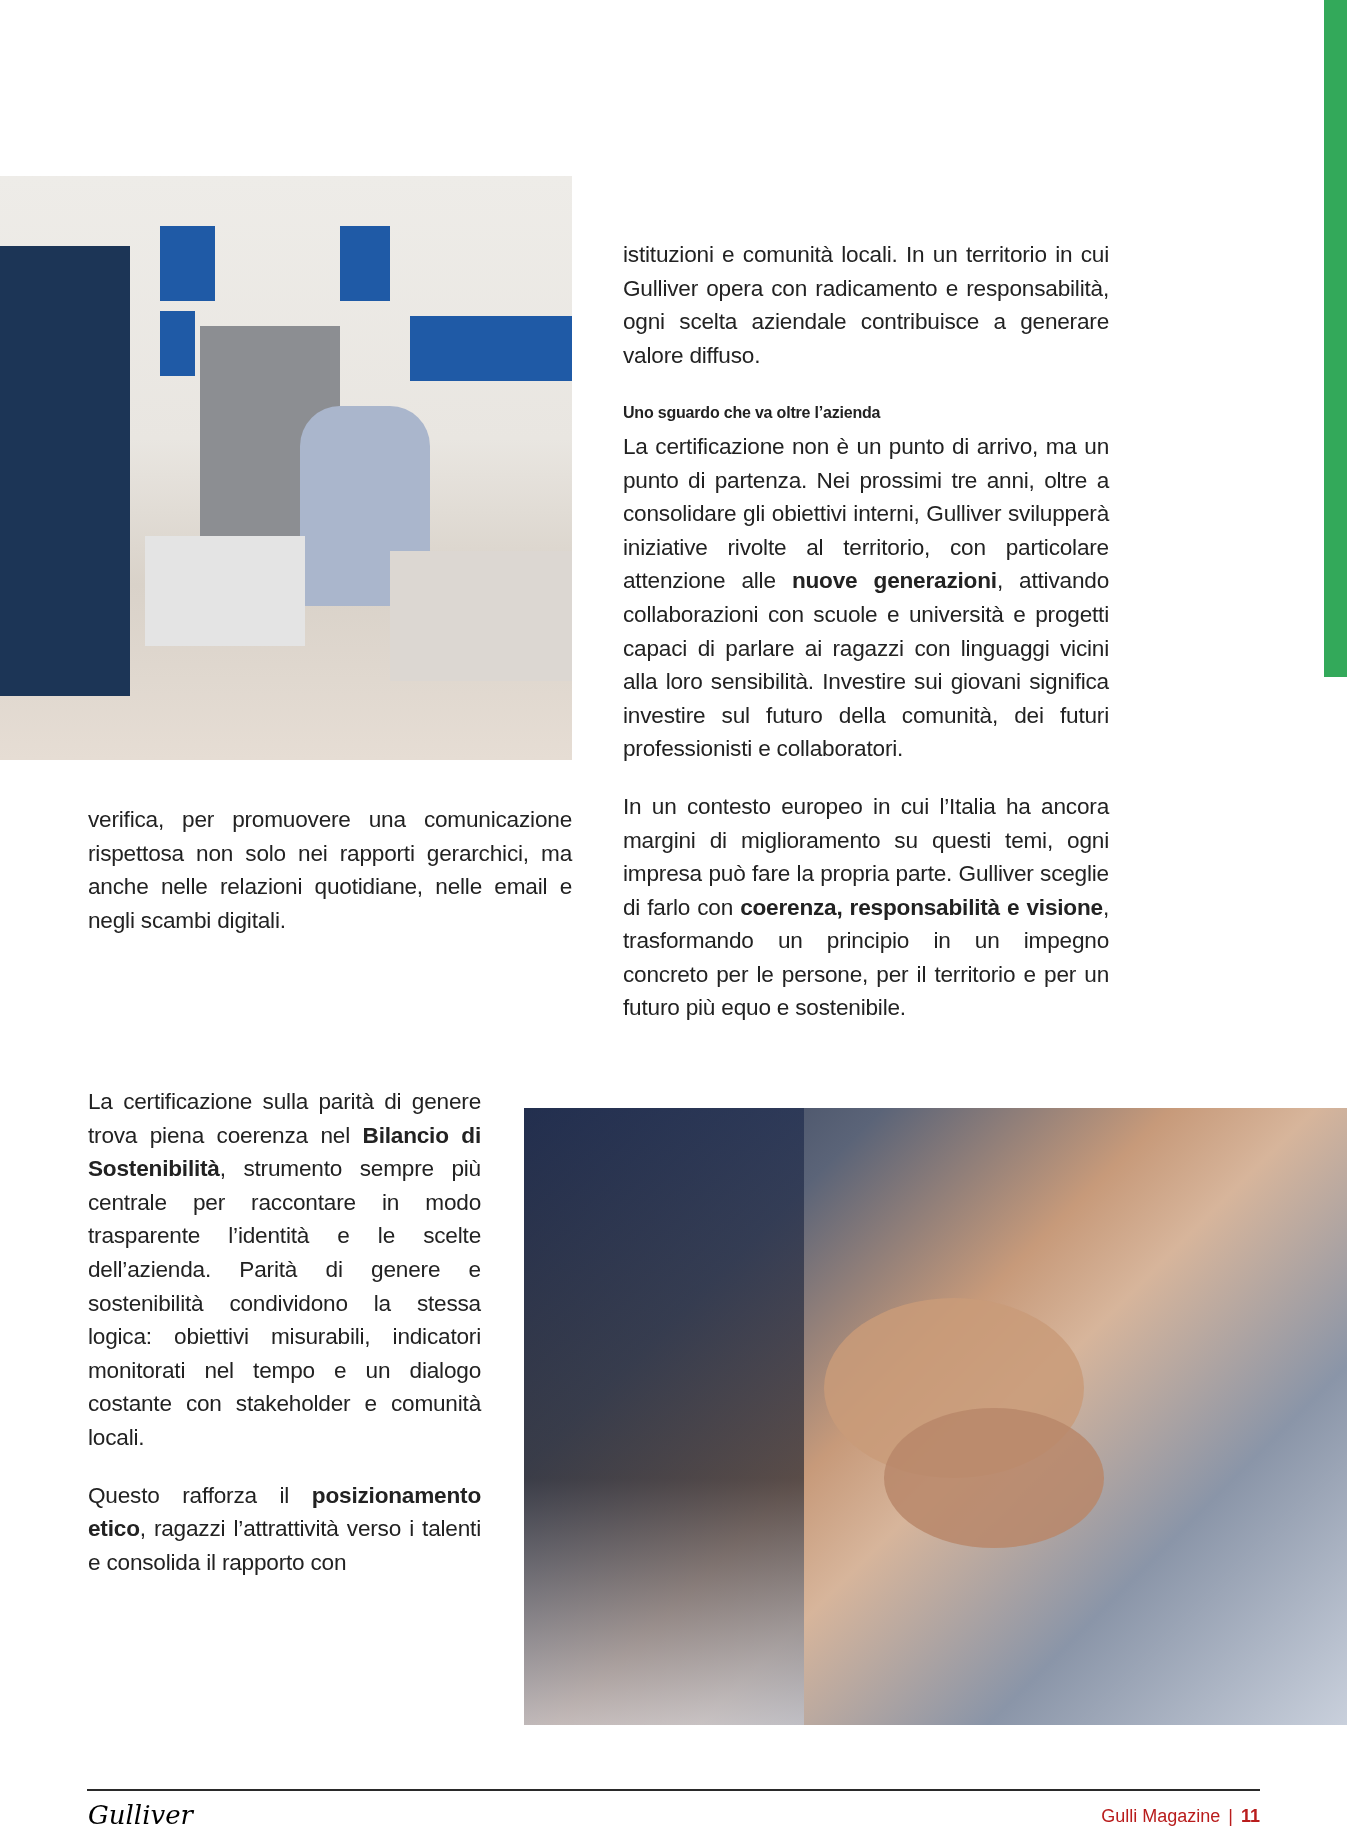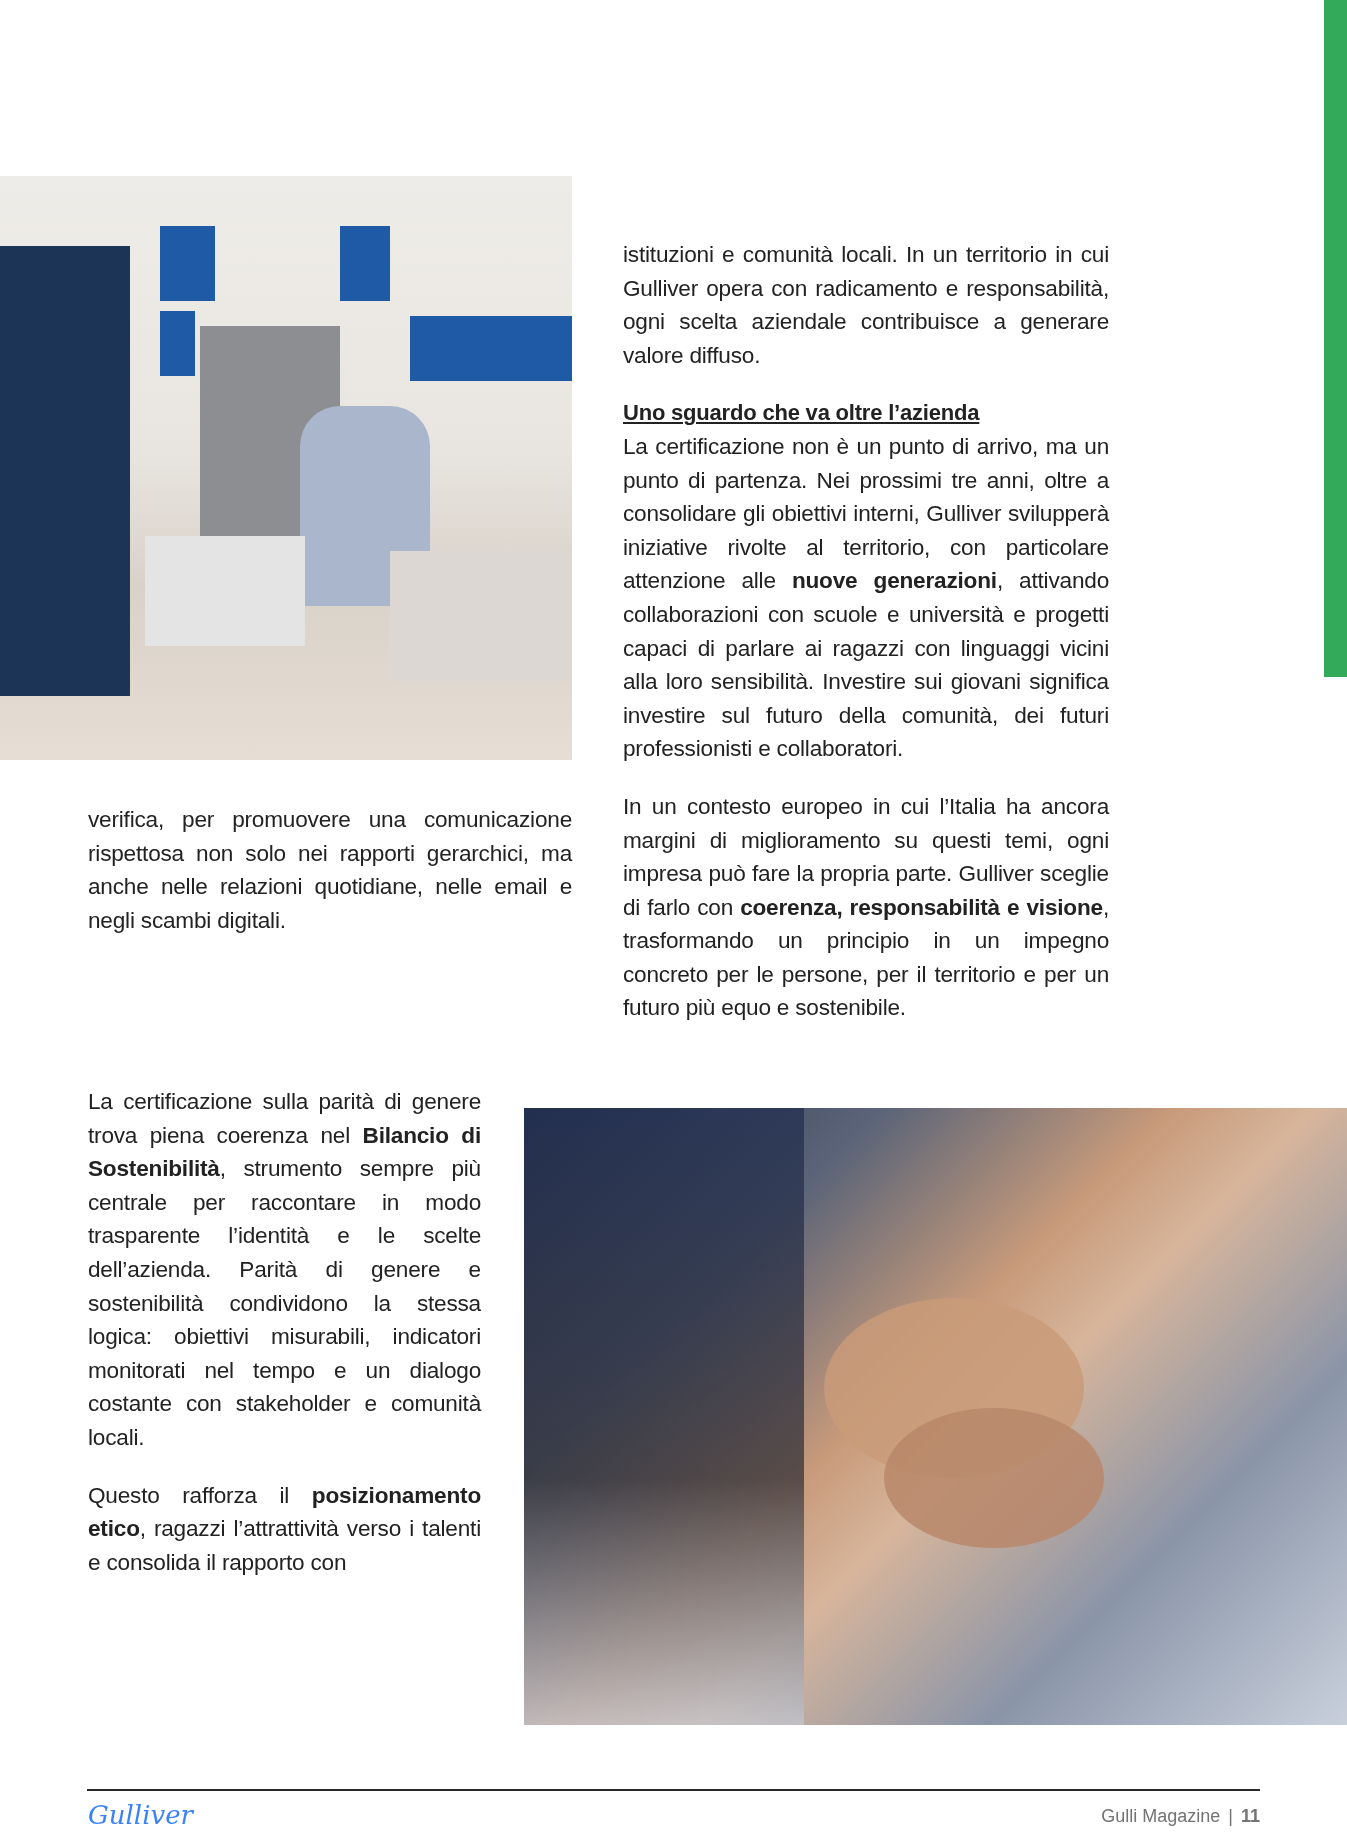--- a/index.html
+++ b/index.html
@@ -16,24 +16,24 @@
       linear-gradient(180deg, #eeece8 0%, #e9e6e1 45%, #d9d2c9 70%, #e6ddd4 100%); }
   .photo-hands { left: 524px; top: 1108px; width: 823px; height: 617px;
     background: linear-gradient(135deg, #2a3550 0%, #5b6478 25%, #c79a7a 45%, #d7b59b 55%, #8a95a8 75%, #c9d0dc 100%); }
   .text-col { position: absolute; font-size: 22.6px; line-height: 33.6px; text-align: justify; letter-spacing: -0.2px; }
   .text-col p { margin: 0; }
   .text-col b { font-weight: bold; }
   .col-right { left: 623px; top: 238px; width: 486px; }
   .col-left-top { left: 88px; top: 803px; width: 484px; }
   .col-left-bottom { left: 88px; top: 1085px; width: 393px; }
   .gap { height: 24px; }
-  h3 { margin: 0; font-size: 22px; line-height: 33.6px; font-weight: bold; text-align: left; text-decoration: underline; }
+  h3 { margin: 0; font-size: 16px; line-height: 33.6px; font-weight: bold; text-align: left; }
   .footer-line { position: absolute; left: 87px; top: 1789px; width: 1173px; height: 2px; background: #2a2a2a; }
-  .footer-logo { position: absolute; left: 88px; top: 1800px; font-family: "DejaVu Serif", serif; font-style: italic; font-size: 26px; color: #3b82f6; }
-  .footer-right { position: absolute; right: 87px; top: 1806px; font-size: 18px; color: #737373; }
+  .footer-logo { position: absolute; left: 88px; top: 1800px; font-family: "DejaVu Serif", serif; font-style: italic; font-size: 26px; color: #000000; }
+  .footer-right { position: absolute; right: 87px; top: 1806px; font-size: 18px; color: #b91c1c; }
   .footer-right .sep { margin: 0 8px; }
   .footer-right .num { font-weight: bold; }
   
   .shelf { position: absolute; background: #1f5aa6; }
   .hands-blob { position: absolute; border-radius: 50%; background: #c99b79; opacity: .85; }
 </style>
 </head>
 <body>
 
 <div class="green-bar"></div>

